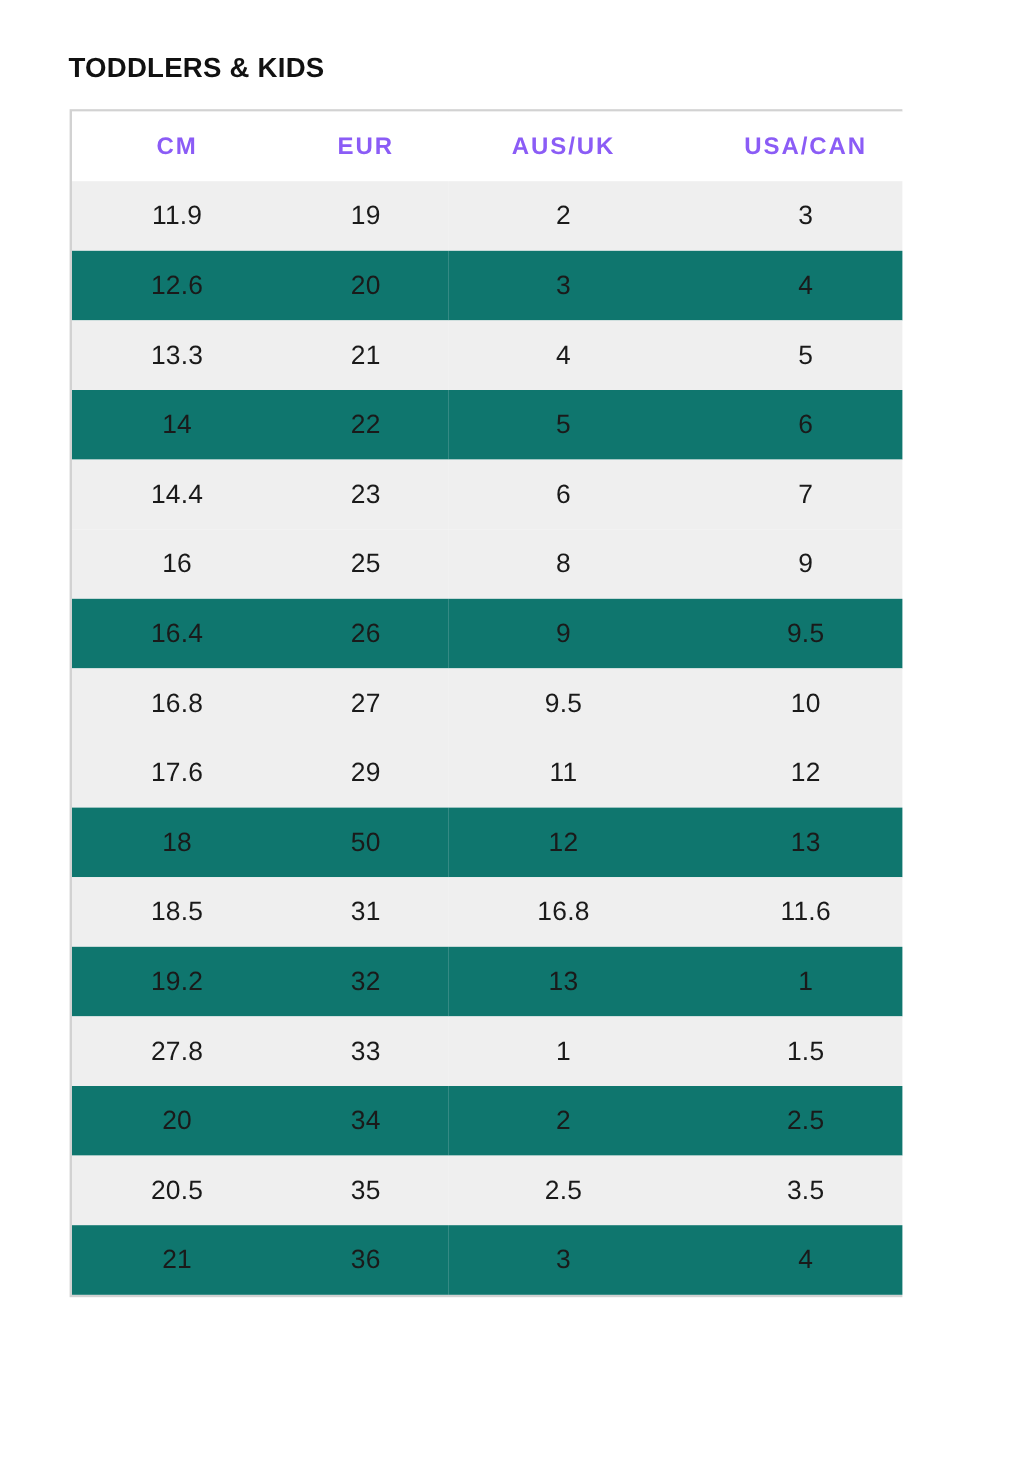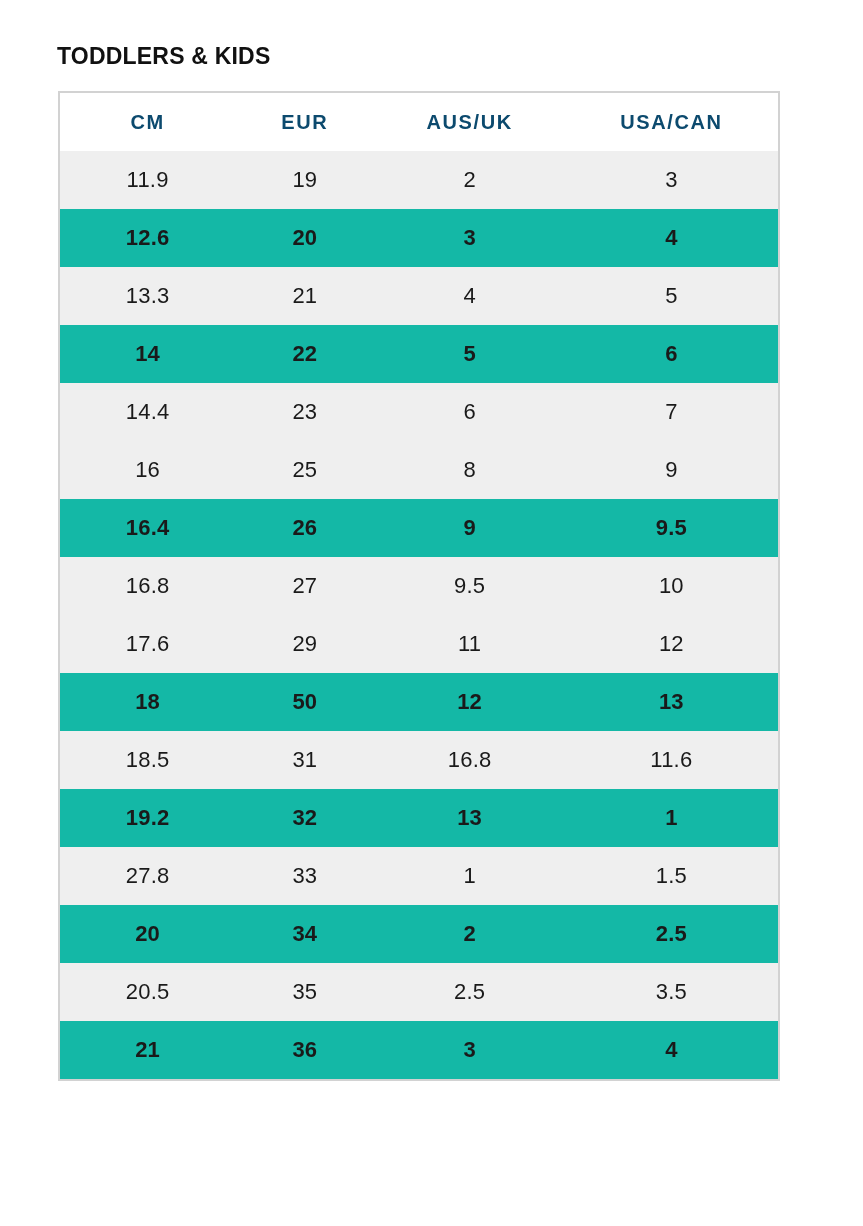--- a/index.html
+++ b/index.html
@@ -10,21 +10,21 @@
   }
   body {
     width: 863px;
     height: 1226px;
     font-family: "Liberation Sans", sans-serif;
     color: #111111;
     -webkit-font-smoothing: antialiased;
   }
   .page {
     position: relative;
-    width: 863px;
+    width: 752px;
     height: 1226px;
     box-sizing: border-box;
     background: #ffffff;
     overflow: hidden;
     padding-left: 47px;
   }
   .page-title {
     position: absolute;
     left: 57px;
     top: 26px;
@@ -54,36 +54,35 @@
     text-align: center;
     vertical-align: middle;
     padding: 0;
     height: 58px;
     box-sizing: border-box;
   }
   table.size-table thead th {
     font-size: 20px;
     font-weight: 700;
     letter-spacing: 1.6px;
-    color: #0c4a6e;
+    color: #8b5cf6;
     background: #ffffff;
     height: 58px;
   }
   table.size-table tbody td {
     font-size: 22px;
     font-weight: 400;
     color: #1a1a1a;
     letter-spacing: 0.2px;
   }
   table.size-table tbody tr.row-odd td {
     background: #efefef;
   }
   table.size-table tbody tr.row-even td {
-    background: #14b8a6;
-    font-weight: bold;
+    background: #0f766e;
   }
   
   col.col-cm      { width: 24.4%; }
   col.col-eur     { width: 19.4%; }
   col.col-ausuk   { width: 26.5%; }
   col.col-usacan  { width: 29.7%; }
 </style>
 </head>
 <body>
 

